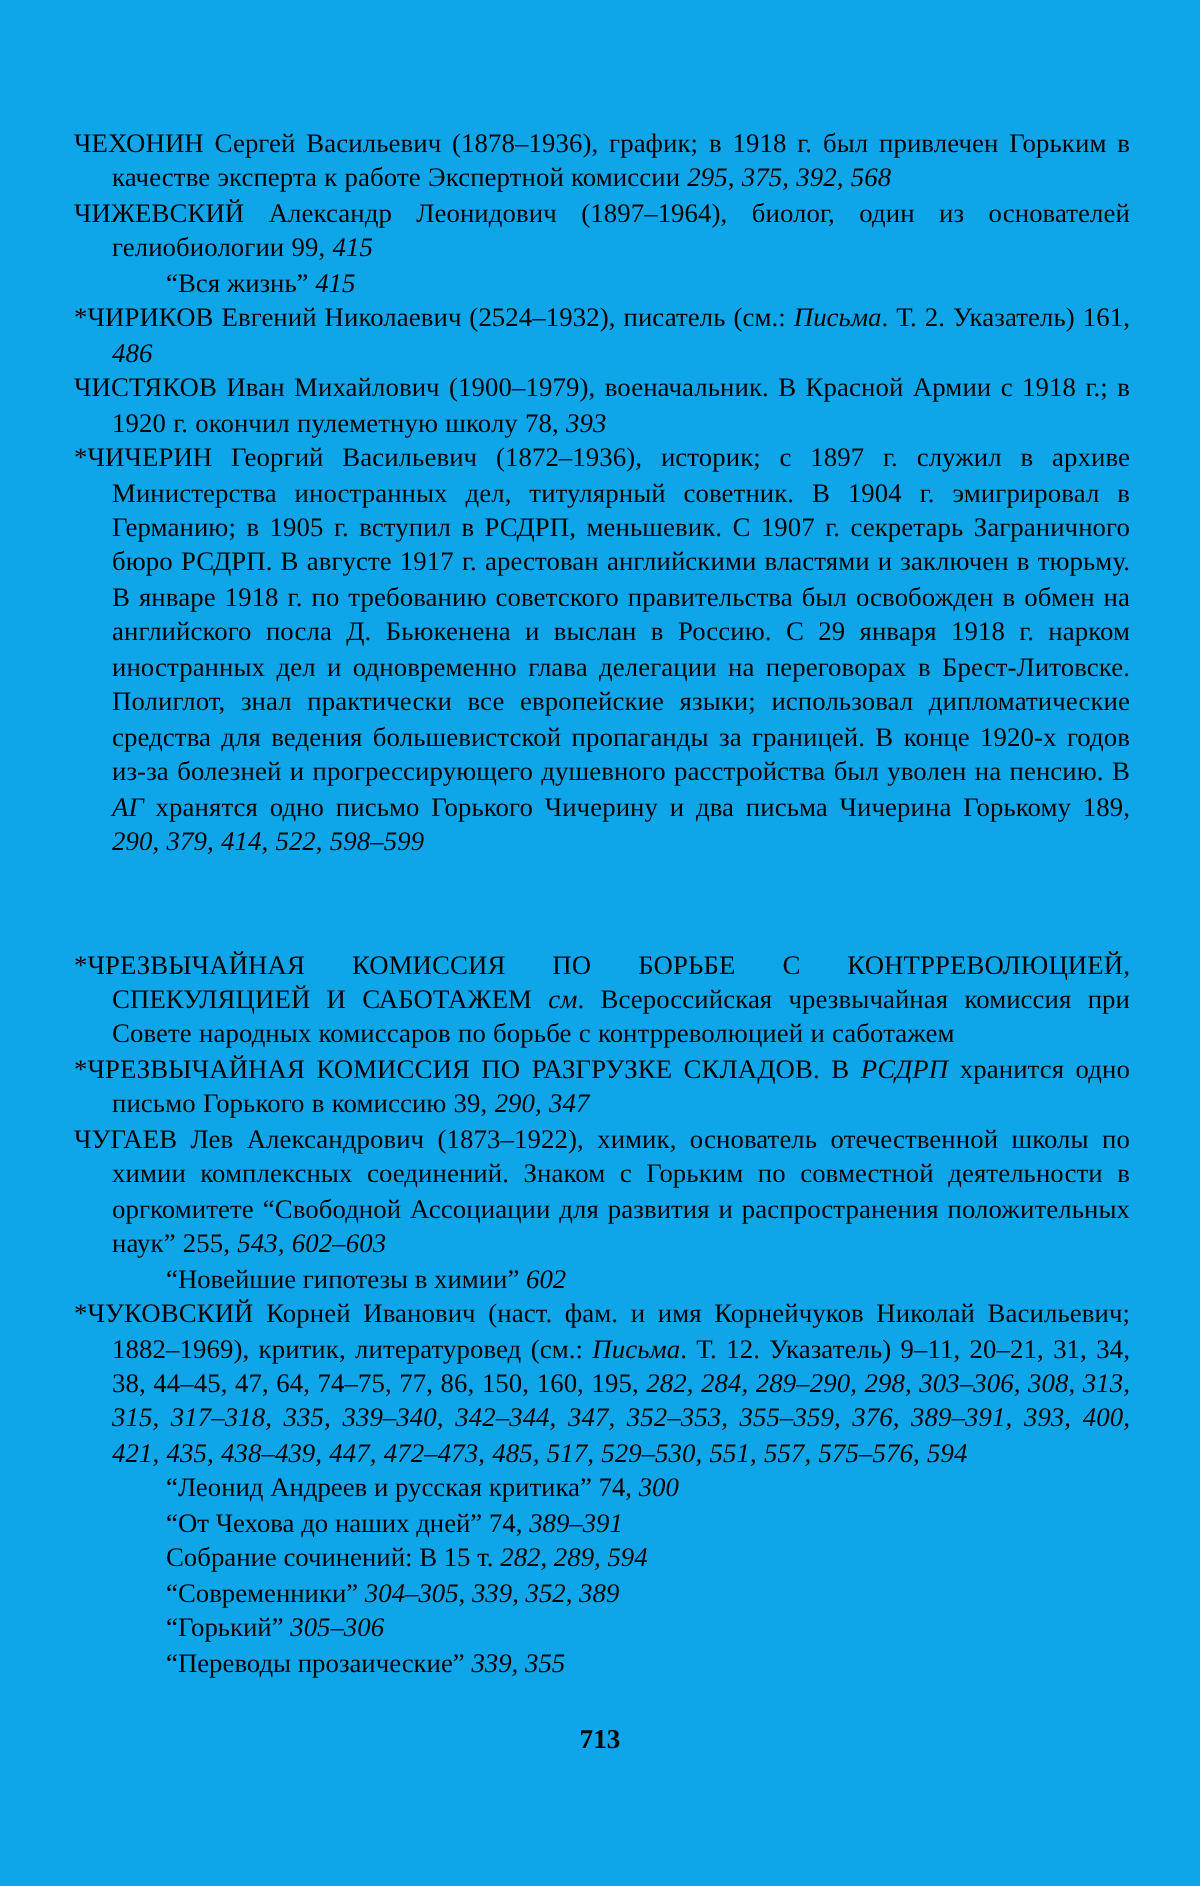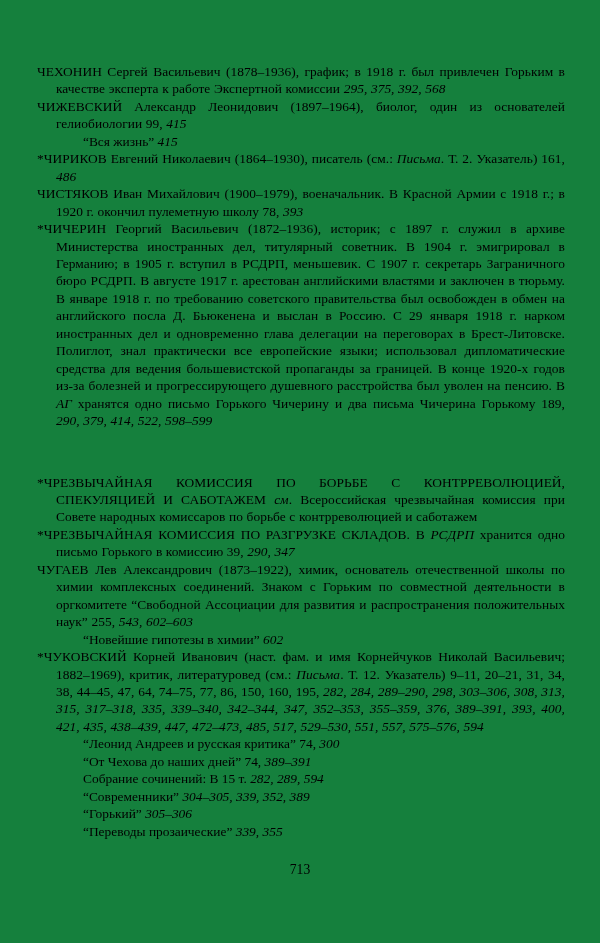--- a/index.html
+++ b/index.html
@@ -11,21 +11,21 @@
     width: 600px;
     height: 943px;
     overflow: hidden;
     font-family: "Liberation Serif", "DejaVu Serif", serif;
     color: #000000;
   }
   #page {
     position: relative;
     width: 600px;
     height: 943px;
-    background: #15803d;
+    background: #0ea5e9;
   }
   #text-block {
     position: absolute;
     left: 37px;
     top: 63px;
     width: 528px;
   }
   .entry {
     font-size: 13.4px;
     line-height: 17.45px;
@@ -54,34 +54,34 @@
   .it {
     font-style: italic;
   }
   #folio {
     position: absolute;
     top: 862px;
     left: 0;
     width: 600px;
     text-align: center;
     font-size: 13.6px;
-    font-weight: normal;
+    font-weight: bold;
     font-family: "Liberation Serif", "DejaVu Serif", serif;
   }
 </style>
 </head>
 <body>
 
 <div id="page">
 
   <div id="text-block">
       <p class="entry" style="text-align-last: left;"><span>ЧЕХОНИН Сергей Васильевич (1878–1936), график; в 1918 г. был привлечен Горьким в качестве эксперта к работе Экспертной комиссии </span><span class="it">295, 375, 392, 568</span></p>
       <p class="entry" style="text-align-last: left;"><span>ЧИЖЕВСКИЙ Александр Леонидович (1897–1964), биолог, один из основателей гелиобиологии 99, </span><span class="it">415</span></p>
       <p class="subentry"><span>“Вся жизнь” </span><span class="it">415</span></p>
-      <p class="entry" style="text-align-last: left;"><span>*ЧИРИКОВ Евгений Николаевич (1864–1930), писатель (см.: </span><span class="it">Письма</span><span>. Т. 2. Указатель) 161, </span><span class="it">486</span></p>
+      <p class="entry" style="text-align-last: left;"><span>*ЧИРИКОВ Евгений Николаевич (2524–1932), писатель (см.: </span><span class="it">Письма</span><span>. Т. 2. Указатель) 161, </span><span class="it">486</span></p>
       <p class="entry" style="text-align-last: left;"><span>ЧИСТЯКОВ Иван Михайлович (1900–1979), военачальник. В Красной Армии с 1918 г.; в 1920 г. окончил пулеметную школу 78, </span><span class="it">393</span></p>
       <p class="entry" style="text-align-last: left;"><span>*ЧИЧЕРИН Георгий Васильевич (1872–1936), историк; с 1897 г. служил в архиве Министерства иностранных дел, титулярный советник. В 1904 г. эмигрировал в Германию; в 1905 г. вступил в РСДРП, меньшевик. С 1907 г. секретарь Заграничного бюро РСДРП. В августе 1917 г. арестован английскими властями и заключен в тюрьму. В январе 1918 г. по требованию советского правительства был освобожден в обмен на английского посла Д. Бьюкенена и выслан в Россию. С 29 января 1918 г. нарком иностранных дел и одновременно глава делегации на переговорах в Брест-Литовске. Полиглот, знал практически все европейские языки; использовал дипломатические средства для ведения большевистской пропаганды за границей. В конце 1920-х годов из-за болезней и прогрессирующего душевного расстройства был уволен на пенсию. В </span><span class="it">АГ</span><span> хранятся одно письмо Горького Чичерину и два письма Чичерина Горькому 189, </span><span class="it">290, 379, 414, 522, 598–599</span></p>
       <p class="entry" style="text-align-last: left; margin-top: 44px;"><span>*ЧРЕЗВЫЧАЙНАЯ КОМИССИЯ ПО БОРЬБЕ С КОНТРРЕВОЛЮЦИЕЙ, СПЕКУЛЯЦИЕЙ И САБОТАЖЕМ </span><span class="it">см</span><span>. Всероссийская чрезвычайная комиссия при Совете народных комиссаров по борьбе с контрреволюцией и саботажем</span></p>
       <p class="entry" style="text-align-last: left;"><span>*ЧРЕЗВЫЧАЙНАЯ КОМИССИЯ ПО РАЗГРУЗКЕ СКЛАДОВ. В </span><span class="it">РСДРП</span><span> хранится одно письмо Горького в комиссию 39, </span><span class="it">290, 347</span></p>
       <p class="entry" style="text-align-last: left;"><span>ЧУГАЕВ Лев Александрович (1873–1922), химик, основатель отечественной школы по химии комплексных соединений. Знаком с Горьким по совместной деятельности в оргкомитете “Свободной Ассоциации для развития и распространения положительных наук” 255, </span><span class="it">543, 602–603</span></p>
       <p class="subentry"><span>“Новейшие гипотезы в химии” </span><span class="it">602</span></p>
       <p class="entry" style="text-align-last: left;"><span>*ЧУКОВСКИЙ Корней Иванович (наст. фам. и имя Корнейчуков Николай Васильевич; 1882–1969), критик, литературовед (см.: </span><span class="it">Письма</span><span>. Т. 12. Указатель) 9–11, 20–21, 31, 34, 38, 44–45, 47, 64, 74–75, 77, 86, 150, 160, 195, </span><span class="it">282, 284, 289–290, 298, 303–306, 308, 313, 315, 317–318, 335, 339–340, 342–344, 347, 352–353, 355–359, 376, 389–391, 393, 400, 421, 435, 438–439, 447, 472–473, 485, 517, 529–530, 551, 557, 575–576, 594</span></p>
       <p class="subentry"><span>“Леонид Андреев и русская критика” 74, </span><span class="it">300</span></p>
       <p class="subentry"><span>“От Чехова до наших дней” 74, </span><span class="it">389–391</span></p>
       <p class="subentry"><span>Собрание сочинений: В 15 т. </span><span class="it">282, 289, 594</span></p>

